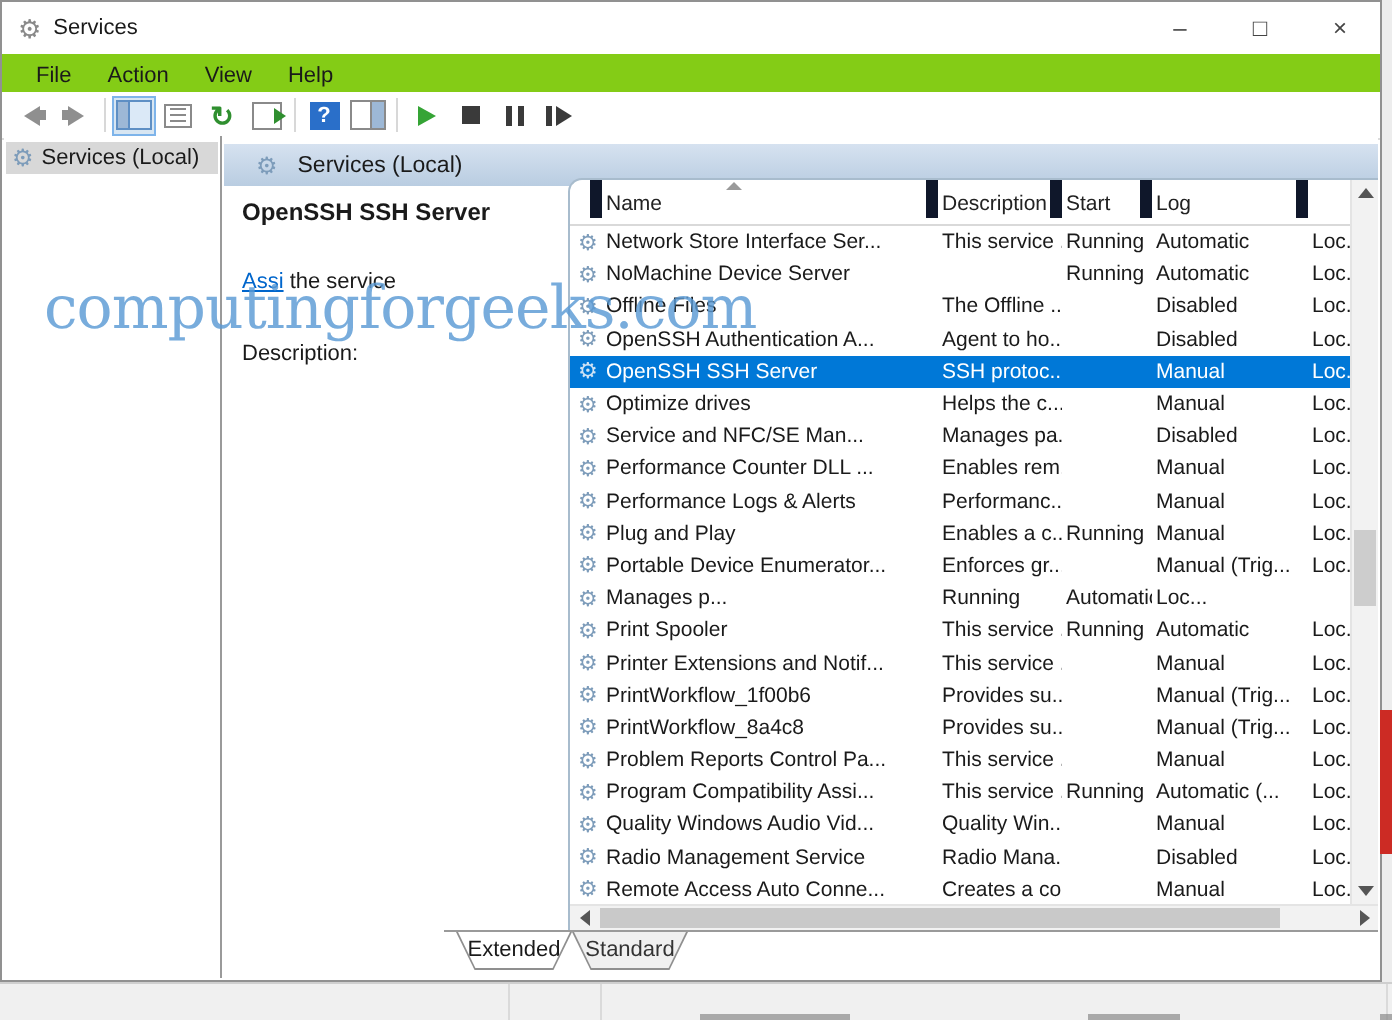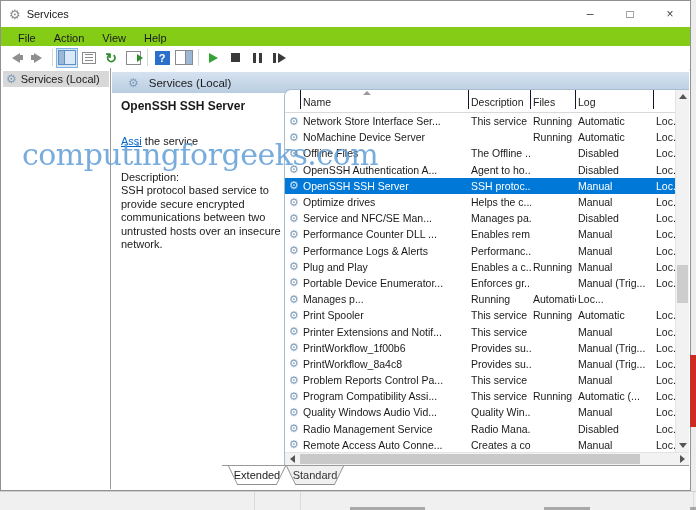--- a/index.html
+++ b/index.html
@@ -66,21 +66,21 @@
   .desc-label{margin-bottom:1px}
   .desc-text{line-height:13.5px;width:160px}
 
   
   .listbox{position:absolute;left:172px;top:21px;right:0;bottom:24px;background:#fff;
            border-top:1px solid #a8bccd;border-left:1px solid #a8bccd;border-radius:7px 0 0 0;
            box-sizing:border-box;overflow:hidden}
   .lheader{position:relative;display:grid;grid-template-columns:16px 168px 62px 45px 78px 1fr;
            height:23px;align-items:end;border-bottom:1px solid #d9d9d9;font-size:10.5px;color:#222;
            padding-bottom:3px;box-sizing:border-box}
-  .lheader .h{border-right:1px solid #0f172a;padding-left:2px;height:100%;display:flex;align-items:flex-end;padding-bottom:1px;box-sizing:border-box}
+  .lheader .h{border-right:6px solid #0f172a;padding-left:2px;height:100%;display:flex;align-items:flex-end;padding-bottom:1px;box-sizing:border-box}
   .sort-caret{position:absolute;left:78px;top:1px;width:0;height:0;
       border-left:4px solid transparent;border-right:4px solid transparent;border-bottom:4px solid #9a9a9a}
   .rows{position:absolute;left:0;top:23px;right:14px;bottom:13px;overflow:hidden}
   .lrow{display:grid;grid-template-columns:16px 168px 62px 45px 78px 1fr;height:16.2px;
         align-items:center;font-size:10.5px;white-space:nowrap}
   .lrow .cell{overflow:hidden;padding-left:2px}
   .lrow .icon{font-size:11px;color:#7d9cba;padding-left:4px}
   .lrow.sel{background:#0078d7;color:#fff}
   .lrow.sel .icon{color:#cfe3f5}
 
@@ -209,29 +209,28 @@
         <span class="gear">⚙</span>
         <span>Services (Local)</span>
       </div>
 
       <div class="descpanel">
         <div class="svc-title">OpenSSH SSH Server</div>
         <div class="start-line">
           <span class="link">Assi</span><span> the service</span>
         </div>
         <div class="desc-label">Description:</div>
-        <div class="desc-text">SSH protocol based service to provide secure encrypted communications between two untrusted hosts over an insecure network.</div>
       </div>
 
       <div class="listbox">
         <div class="lheader">
           <span class="h"></span>
           <span class="h">Name</span>
           <span class="h">Description</span>
-          <span class="h">Files</span>
+          <span class="h">Start</span>
           <span class="h">Log</span>
           <span class="sort-caret"></span>
         </div>
         <div class="rows">
             <div class="lrow">
               <span class="cell icon">⚙</span>
               <span class="cell c-name">Network Store Interface Ser...</span>
               <span class="cell c-desc">This service ...</span>
               <span class="cell c-status">Running</span>
               <span class="cell c-startup">Automatic</span>

